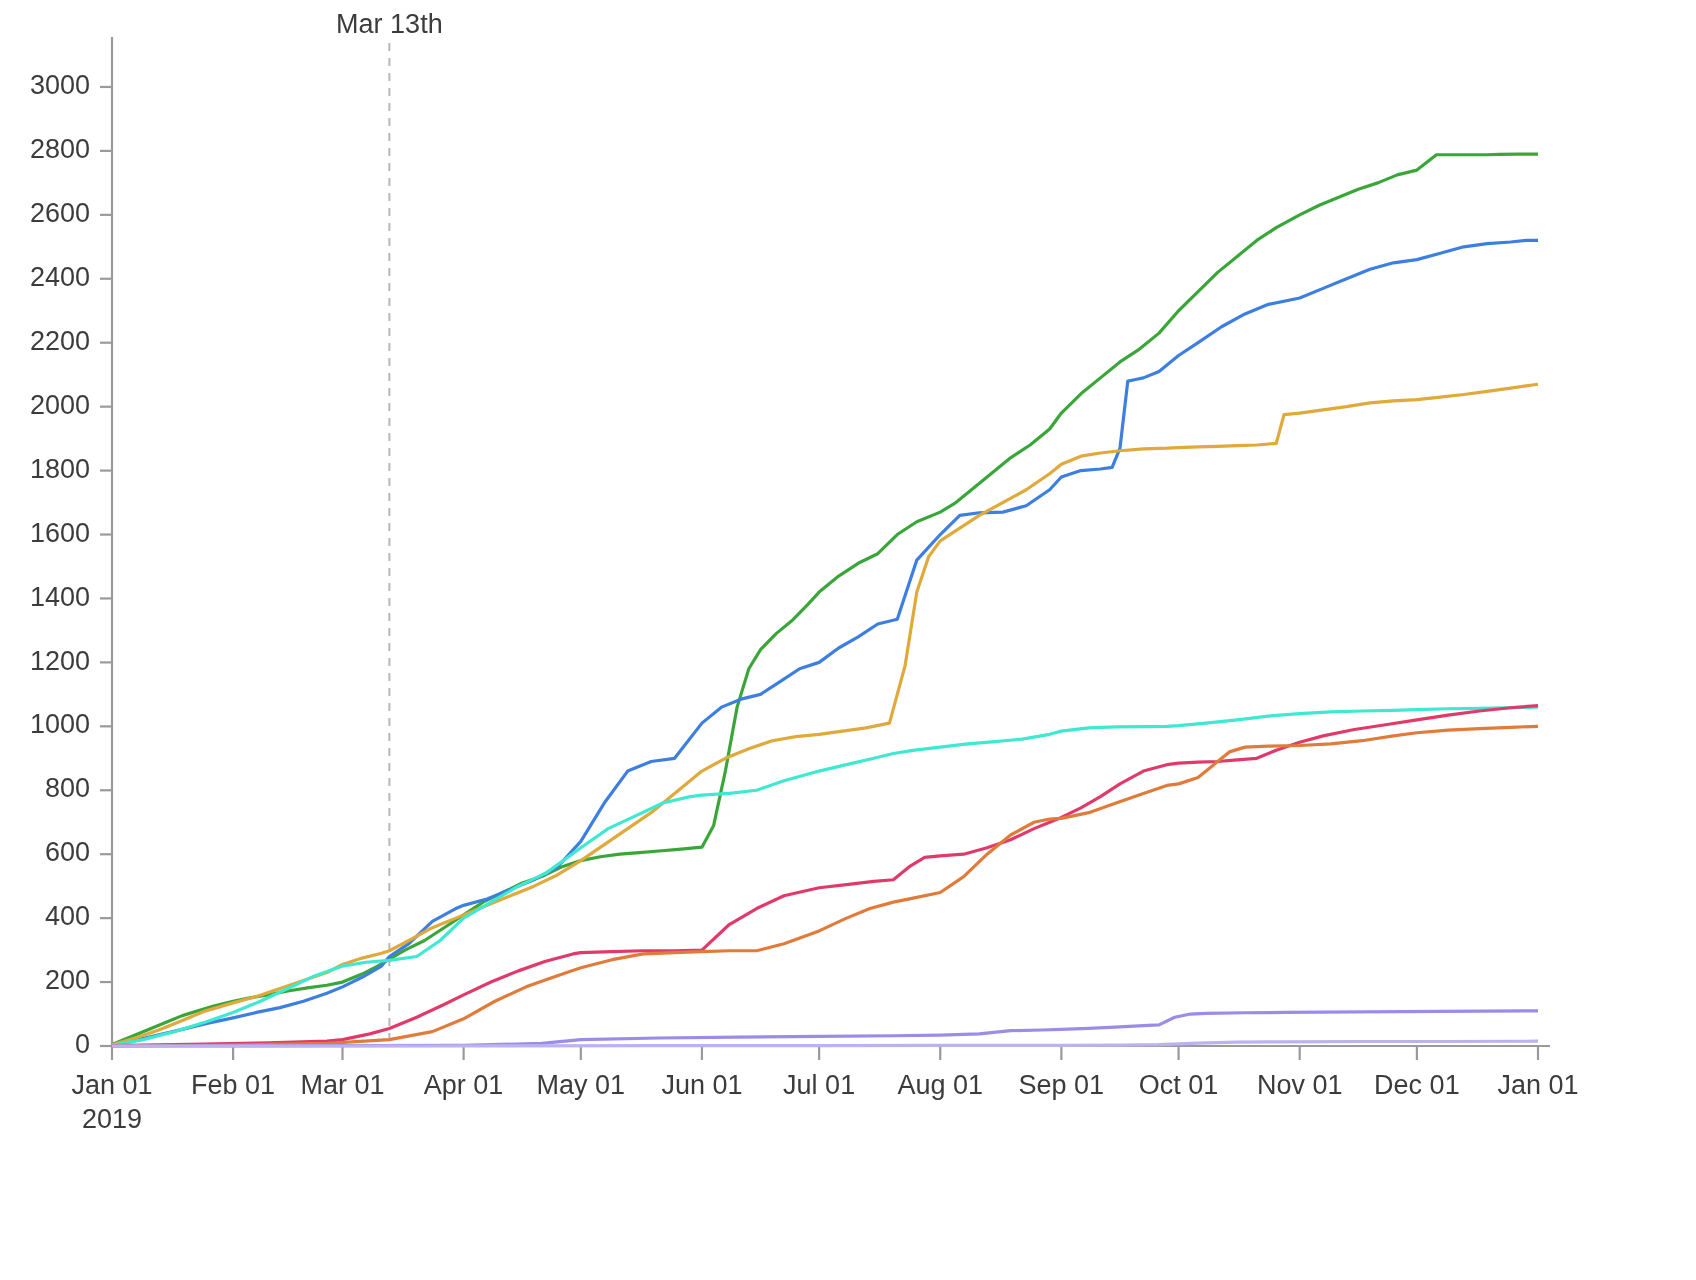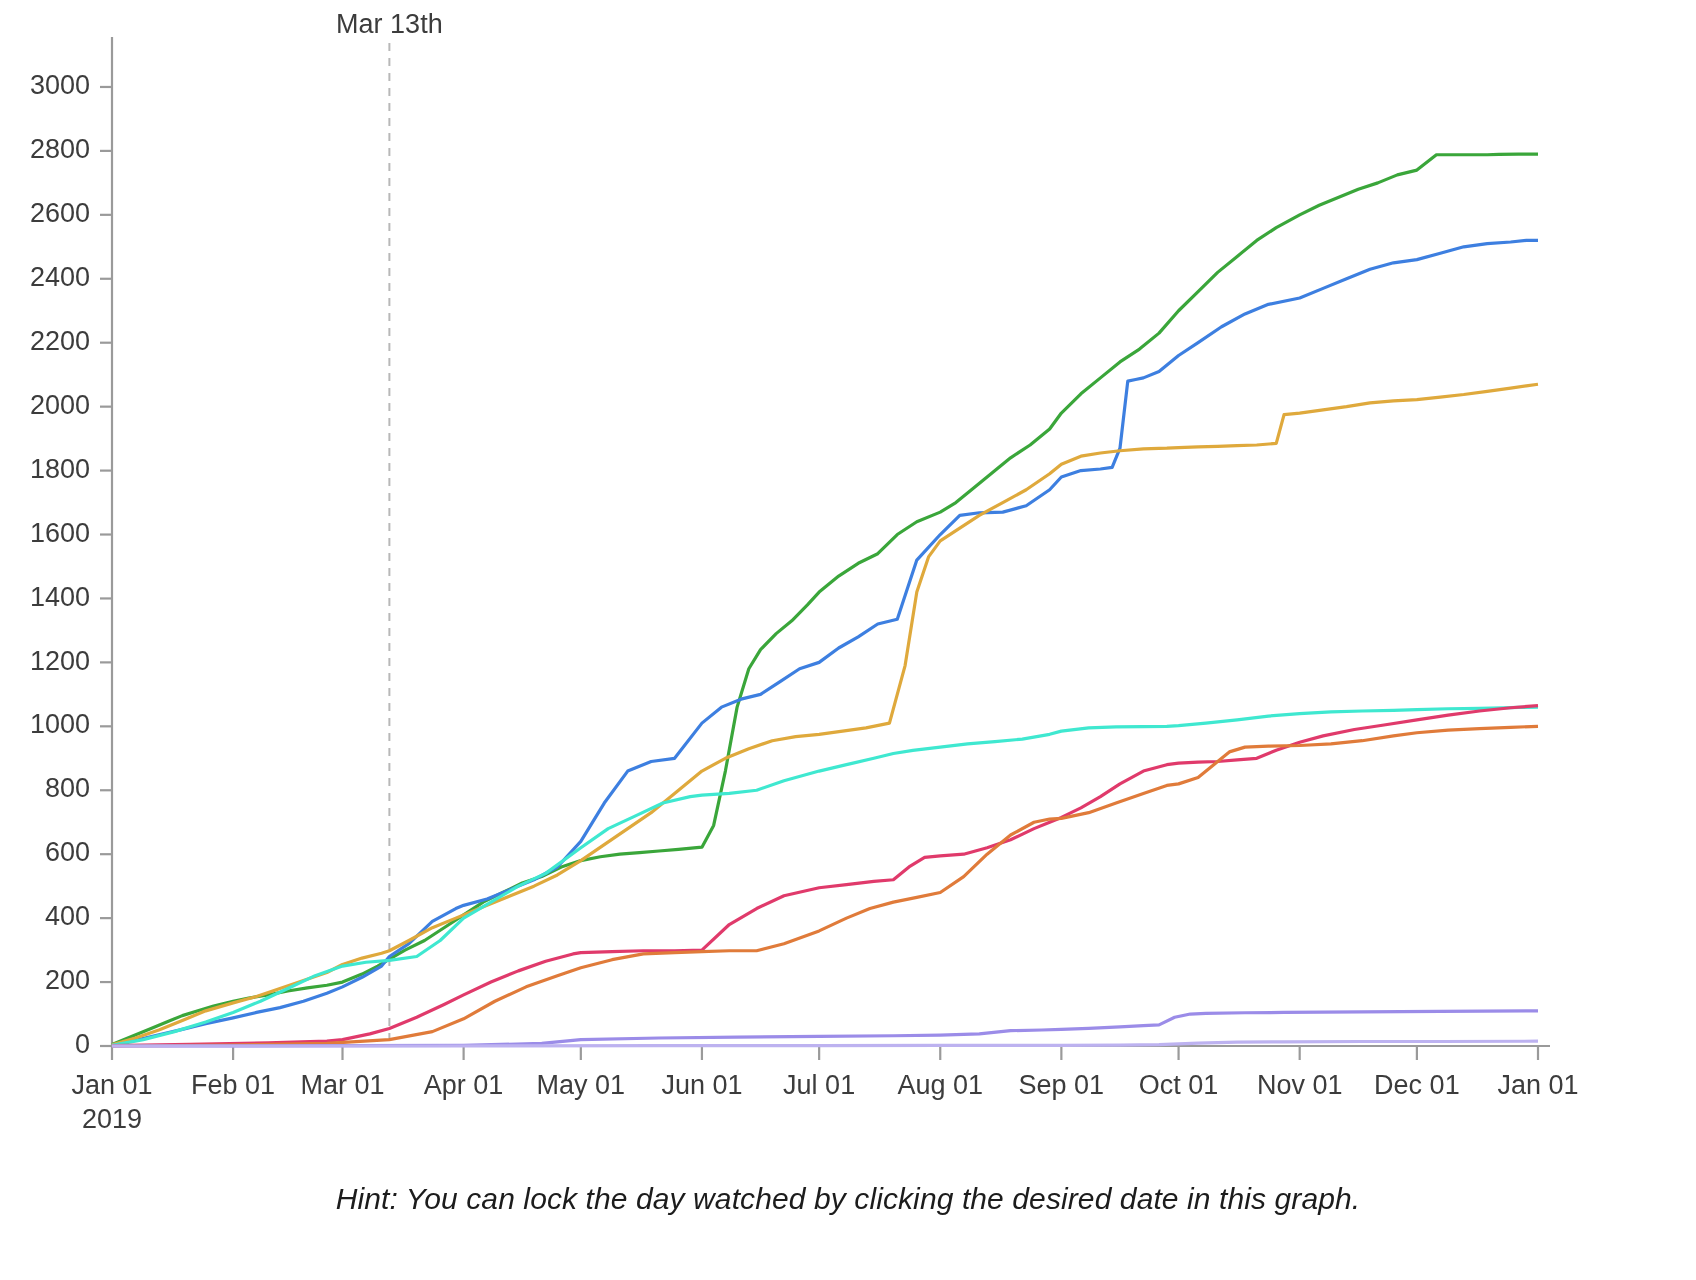--- a/index.html
+++ b/index.html
@@ -171,15 +171,14 @@
           <path d="M112.00 1044.72 L135.44 1038.01 L158.88 1030.02 L182.32 1020.43 L205.76 1010.84 L233.11 1002.84 L256.55 996.45 L279.99 988.46 L303.44 980.47 L326.88 972.47 L342.50 964.48 L362.04 958.09 L381.57 953.29 L389.39 950.74 L408.92 940.51 L432.36 927.72 L455.80 918.13 L463.62 914.93 L487.06 905.34 L510.50 895.75 L533.94 886.16 L557.38 874.97 L580.82 860.59 L604.26 844.60 L627.70 828.62 L651.15 812.64 L674.59 793.45 L701.93 771.08 L725.38 758.29 L748.82 748.70 L772.26 740.71 L795.70 736.55 L819.14 734.31 L842.58 731.12 L866.02 727.92 L889.46 723.13 L905.09 665.58 L916.81 592.06 L928.53 556.89 L940.25 540.91 L959.79 528.12 L979.32 515.34 L1002.76 502.55 L1026.20 489.76 L1049.64 473.78 L1061.36 464.19 L1080.90 456.20 L1100.43 453.00 L1119.97 450.76 L1143.41 448.84 L1166.85 448.20 L1178.57 447.56 L1198.10 446.92 L1217.64 446.29 L1237.17 445.65 L1256.71 445.01 L1276.24 443.41 L1284.05 414.64 L1299.68 413.04 L1323.12 409.84 L1346.56 406.65 L1370.01 402.81 L1393.45 400.89 L1416.89 399.61 L1440.33 397.05 L1463.77 394.50 L1487.21 391.30 L1510.65 388.10 L1526.28 385.87 L1538.00 384.27" stroke="#dfa93c" class="series-line"></path>
           <path d="M112.00 1045.36 L143.25 1039.61 L174.51 1031.61 L205.76 1022.02 L233.11 1012.43 L260.46 1001.25 L287.81 988.46 L315.16 975.67 L342.50 966.08 L365.95 962.24 L389.39 960.33 L416.73 956.49 L440.18 940.51 L463.62 918.13 L490.96 902.15 L518.31 886.16 L545.66 873.37 L580.82 847.80 L608.17 828.62 L635.52 815.83 L662.87 803.05 L690.21 796.65 L701.93 795.05 L729.28 793.45 L756.63 790.26 L783.98 780.67 L819.14 771.08 L846.49 764.68 L873.84 758.29 L893.37 753.50 L912.90 750.30 L940.25 747.10 L967.60 743.90 L994.95 741.67 L1022.30 739.11 L1049.64 734.31 L1061.36 731.12 L1088.71 727.92 L1116.06 726.96 L1143.41 726.64 L1166.85 726.32 L1178.57 725.68 L1205.92 723.13 L1237.17 719.93 L1268.43 716.09 L1299.68 713.54 L1330.94 711.94 L1362.19 710.98 L1393.45 710.34 L1416.89 709.70 L1448.14 708.74 L1479.40 708.42 L1502.84 707.78 L1518.47 707.46 L1538.00 707.14" stroke="#3fe8d0" class="series-line"></path>
           <path d="M112.00 1045.68 L190.14 1044.40 L268.27 1042.80 L326.88 1041.20 L342.50 1039.61 L369.85 1033.85 L389.39 1028.42 L416.73 1017.23 L444.08 1004.44 L463.62 994.85 L490.96 982.06 L518.31 970.88 L545.66 961.29 L573.01 953.93 L580.82 952.65 L612.08 951.70 L643.33 950.74 L674.59 950.74 L701.93 950.10 L729.28 924.52 L756.63 908.54 L783.98 895.75 L819.14 887.76 L846.49 884.56 L873.84 881.37 L893.37 879.77 L909.00 866.98 L924.62 857.39 L940.25 855.79 L963.69 854.19 L987.13 847.80 L1010.58 839.81 L1034.02 828.62 L1049.64 822.23 L1061.36 817.43 L1080.90 807.84 L1100.43 796.65 L1119.97 783.86 L1143.41 771.08 L1166.85 764.68 L1178.57 763.09 L1198.10 762.13 L1217.64 761.49 L1237.17 759.89 L1256.71 758.29 L1276.24 750.30 L1299.68 742.31 L1323.12 735.91 L1354.38 729.52 L1385.63 724.72 L1416.89 719.93 L1448.14 715.13 L1479.40 710.98 L1510.65 707.78 L1538.00 705.54" stroke="#e03a6b" class="series-line"></path>
           <path d="M112.00 1046.00 L229.21 1045.04 L326.88 1043.44 L389.39 1039.61 L432.36 1031.61 L463.62 1018.83 L494.87 1001.25 L526.13 986.86 L557.38 975.67 L580.82 967.68 L612.08 959.69 L643.33 953.93 L674.59 952.65 L701.93 951.70 L729.28 950.74 L756.63 950.74 L783.98 943.70 L819.14 930.92 L846.49 918.13 L869.93 908.54 L893.37 902.15 L916.81 897.35 L940.25 892.55 L963.69 876.57 L987.13 854.19 L1010.58 835.01 L1034.02 822.23 L1049.64 819.03 L1061.36 818.39 L1088.71 812.64 L1116.06 803.05 L1143.41 793.45 L1166.85 785.46 L1178.57 783.86 L1198.10 777.47 L1213.73 764.68 L1229.36 751.90 L1244.99 747.10 L1268.43 746.14 L1299.68 745.50 L1330.94 743.90 L1362.19 740.71 L1393.45 735.91 L1416.89 732.72 L1448.14 730.16 L1479.40 728.56 L1510.65 727.28 L1538.00 726.32" stroke="#e07b3a" class="series-line"></path>
           <path d="M112.00 1046.00 L346.41 1045.68 L463.62 1045.36 L541.75 1043.44 L580.82 1039.61 L658.96 1038.01 L737.10 1037.05 L819.14 1036.41 L893.37 1035.77 L940.25 1035.13 L979.32 1033.85 L1010.58 1030.66 L1041.83 1030.02 L1061.36 1029.38 L1088.71 1028.42 L1119.97 1026.82 L1143.41 1025.54 L1159.04 1024.90 L1174.66 1017.23 L1190.29 1014.03 L1205.92 1013.39 L1244.99 1012.75 L1284.05 1012.43 L1362.19 1011.79 L1440.33 1011.47 L1538.00 1010.84" stroke="#9b8ce8" class="series-line"></path>
           <path d="M112.00 1046.00 L424.55 1046.00 L658.96 1045.68 L819.14 1045.68 L940.25 1045.36 L1061.36 1045.36 L1119.97 1045.04 L1159.04 1044.72 L1198.10 1043.12 L1237.17 1042.16 L1284.05 1041.84 L1362.19 1041.52 L1440.33 1041.52 L1538.00 1041.20" stroke="#bdb2f0" class="series-line"></path>
         </g>
     </svg>
   </div>
 
-  <div id="hint">Hint: You can lock the day watched by clicking the desired date in this graph.</div>
 
 </div>
 
 </body></html>

